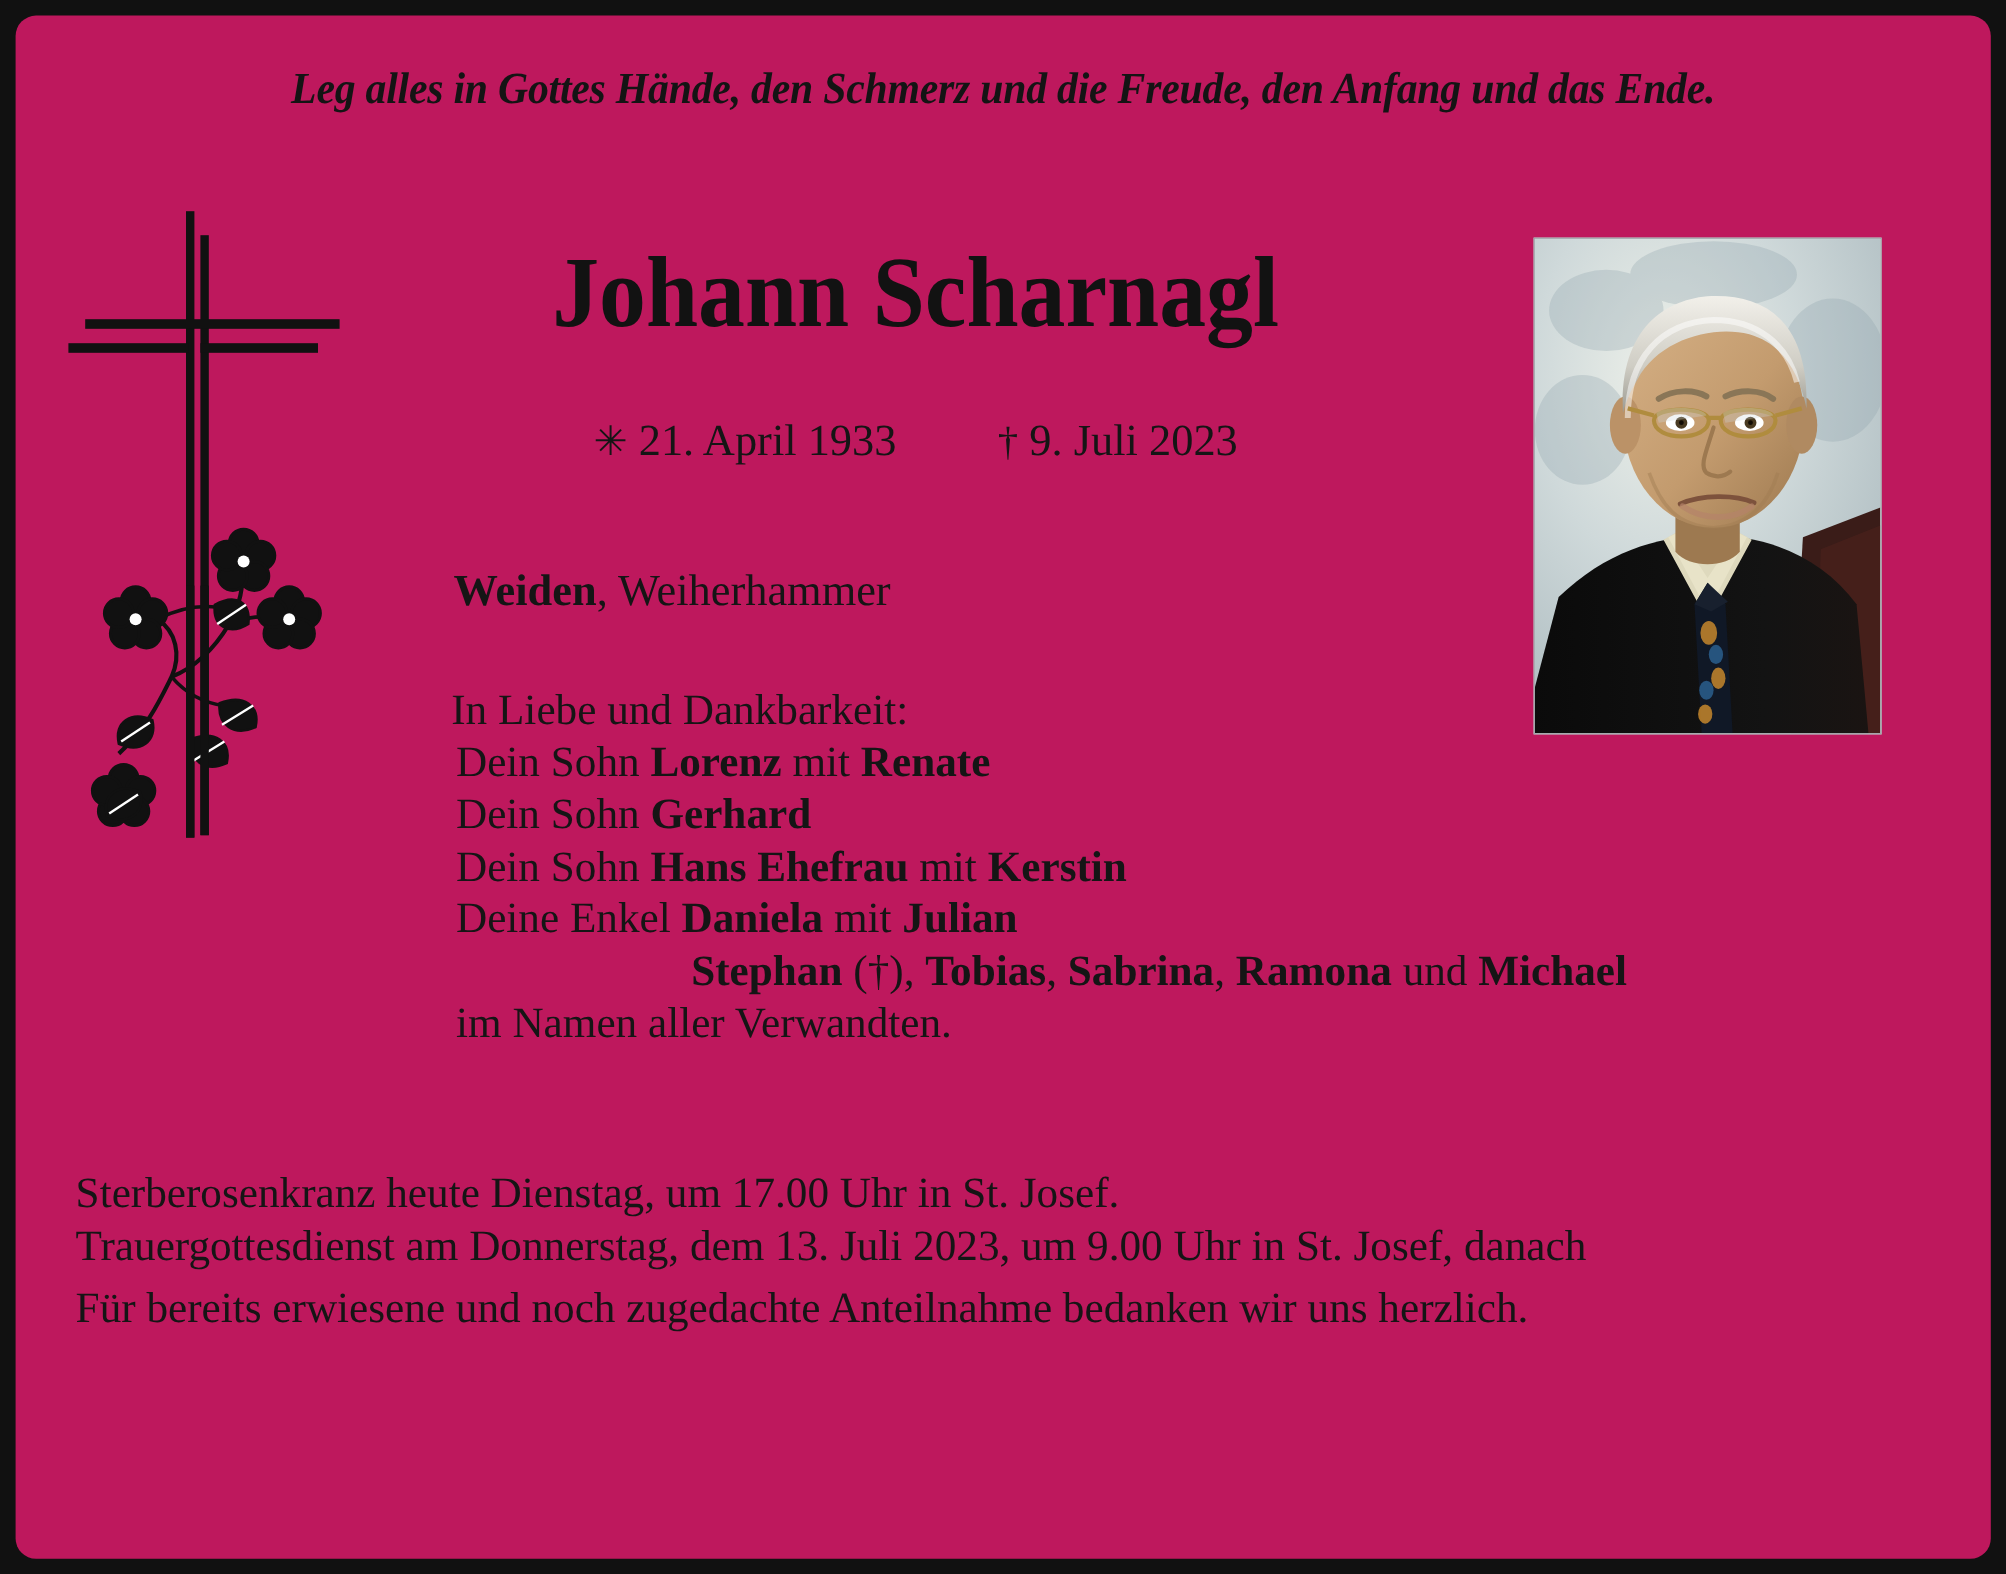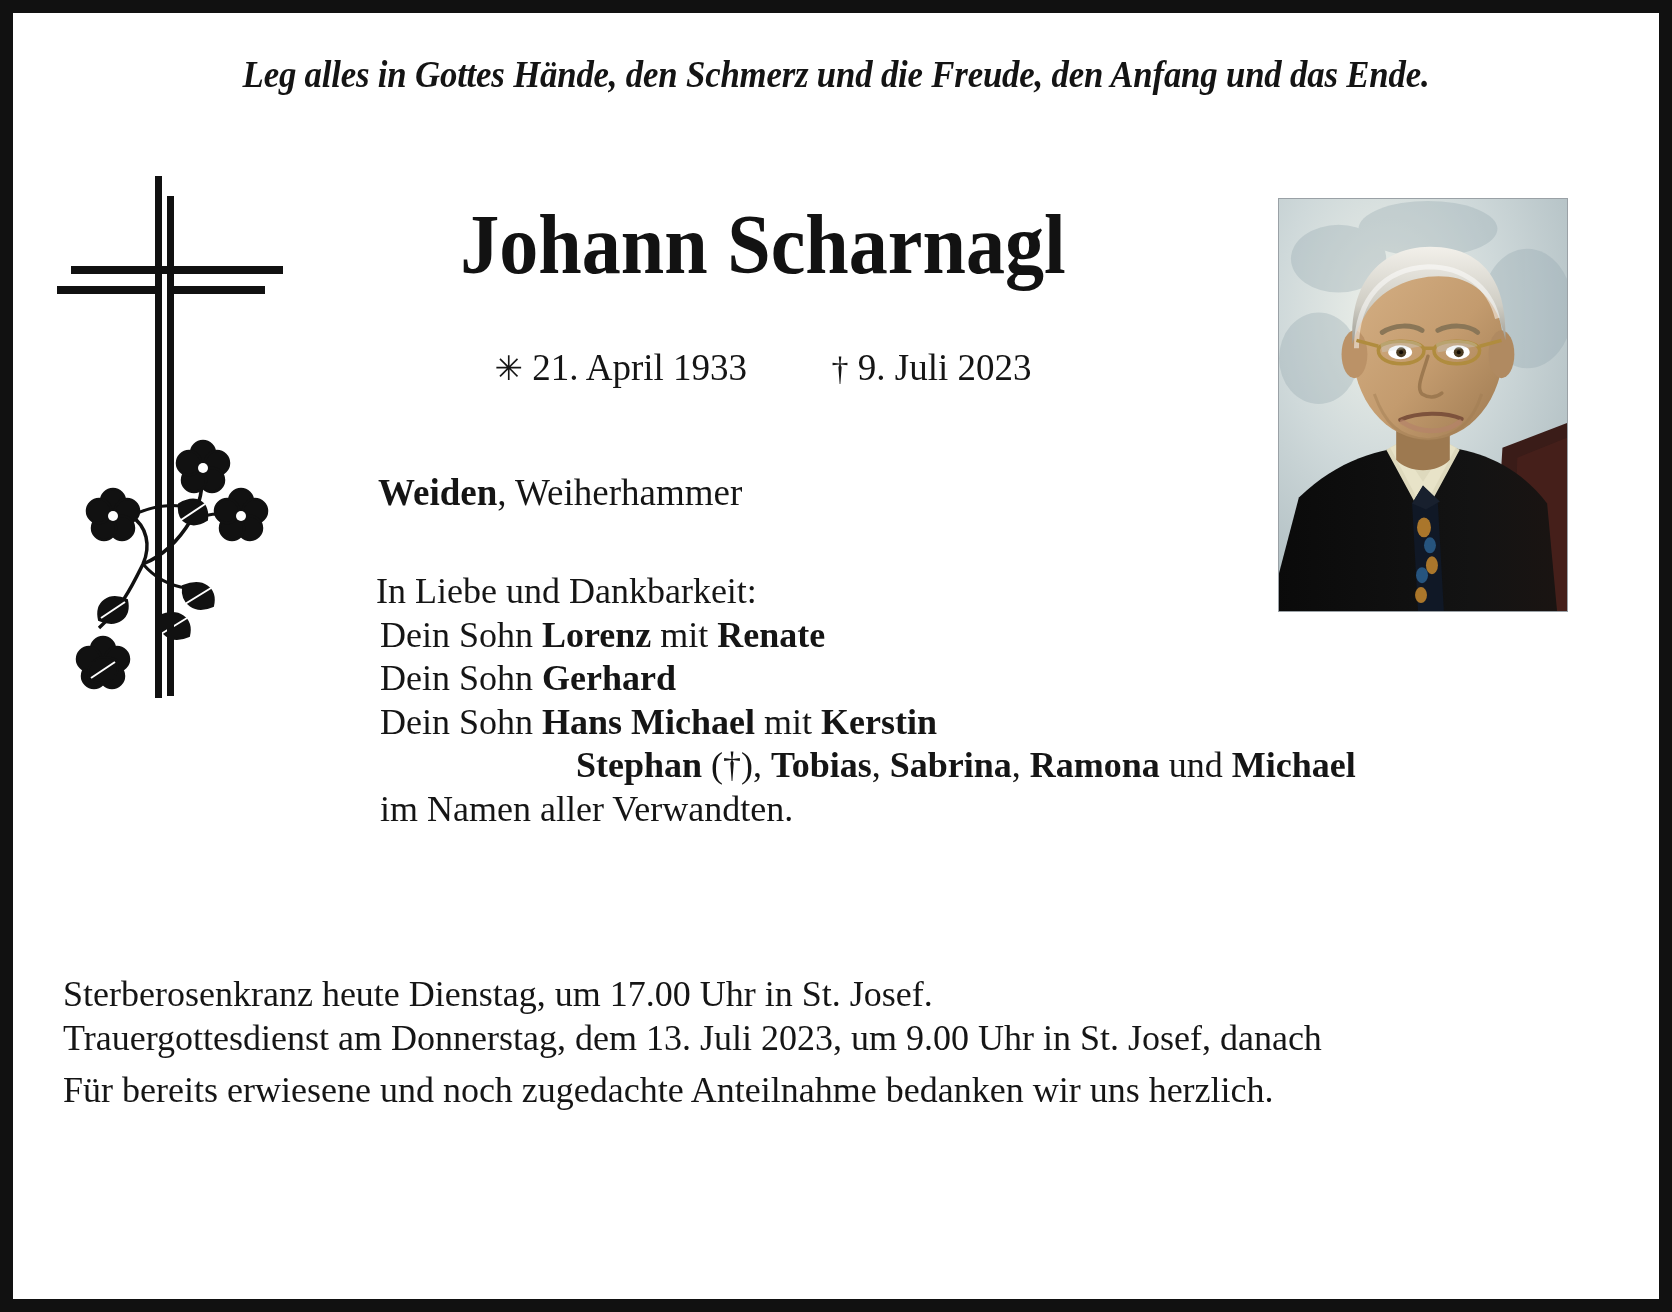--- a/index.html
+++ b/index.html
@@ -20,23 +20,24 @@
     box-sizing: border-box;
     background: #111111;
     padding: 13px;
     overflow: hidden;
   }
 
   .notice-inner {
     position: relative;
     width: 100%;
     height: 100%;
-    background: #ffffff;
+    background: #be185d;
     box-sizing: border-box;
     overflow: hidden;
+    border-radius: 17px;
   }
 
   
   .motto {
     position: absolute;
     left: 0;
     right: 0;
     top: 40px;
     text-align: center;
     font-style: italic;
@@ -347,23 +348,26 @@
 
       <span class="ln indent-1">
         <span>Dein Sohn </span><b>Lorenz</b><span> mit </span><b>Renate</b>
       </span>
 
       <span class="ln indent-1">
         <span>Dein Sohn </span><b>Gerhard</b>
       </span>
 
       <span class="ln indent-1">
-        <span>Dein Sohn </span><b>Hans Michael</b><span> mit </span><b>Kerstin</b>
-      </span>
-
+        <span>Dein Sohn </span><b>Hans Ehefrau</b><span> mit </span><b>Kerstin</b>
+      </span>
+
+      <span class="ln indent-1">
+        <span>Deine Enkel </span><b>Daniela</b><span> mit </span><b>Julian</b>
+      </span>
 
       <span class="ln grandkids">
         <b>Stephan</b><span> (†), </span><b>Tobias</b><span>, </span><b>Sabrina</b><span>, </span><b>Ramona</b><span> und </span><b>Michael</b>
       </span>
 
       <span class="ln indent-1">im Namen aller Verwandten.</span>
     </div>
 
     <div class="footer">
       <span class="ln">Sterberosenkranz heute Dienstag, um 17.00 Uhr in St. Josef.</span>

